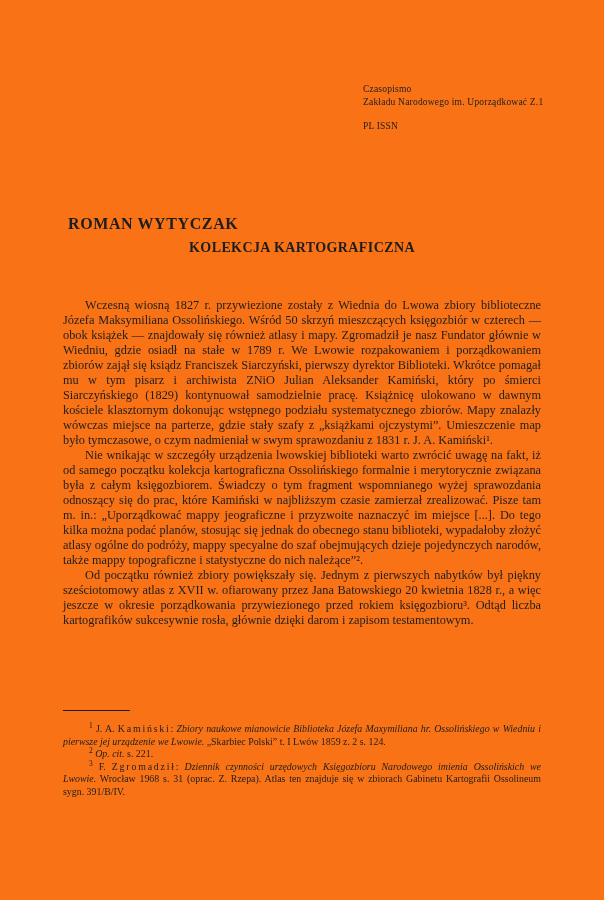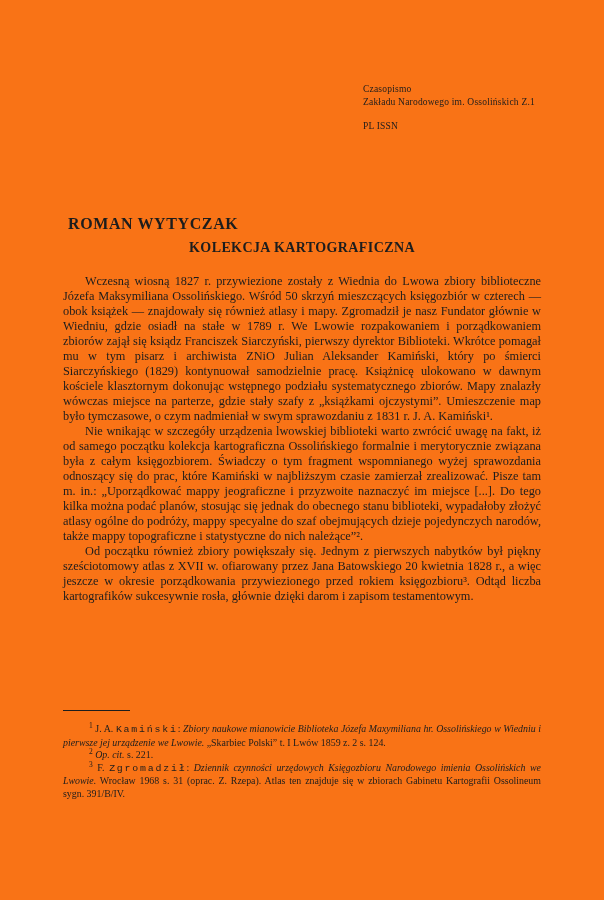--- a/index.html
+++ b/index.html
@@ -47,21 +47,21 @@
     font-size: 14px;
     font-weight: 700;
     letter-spacing: 0.4px;
     line-height: 16.5px;
   }
 
   
   .body-text {
     position: absolute;
     left: 63px;
-    top: 274px;
+    top: 298px;
     width: 478px;
     font-size: 12.3px;
     line-height: 15px;
     text-align: justify;
   }
   .body-text p { text-indent: 22px; }
 
   
   .foot-sep {
     position: absolute;
@@ -77,30 +77,30 @@
     left: 63px;
     top: 723px;
     width: 478px;
     font-size: 9.9px;
     line-height: 12.6px;
     text-align: justify;
   }
   .footnotes .fn { text-indent: 26px; }
   .fn sup { font-size: 7.5px; line-height: 0; }
   .italic { font-style: italic; }
-  .spaced { letter-spacing: 1.8px; font-family: Liberation Mono, monospace; }
+  .spaced { letter-spacing: 1.8px; }
 </style>
 </head>
 <body>
 
 <div class="page">
 
   <div class="pub-block">
     <div>Czasopismo</div>
-    <div>Zakładu Narodowego im. Ossolińskich Z.1</div>
+    <div>Zakładu Narodowego im. Uporządkować Z.1</div>
     <div class="issn">PL ISSN</div>
   </div>
 
   <div class="author">ROMAN WYTYCZAK</div>
 
   <h1 class="title">
     <span>KOLEKCJA KARTOGRAFICZNA</span><br>
   </h1>
 
   <div class="body-text">

